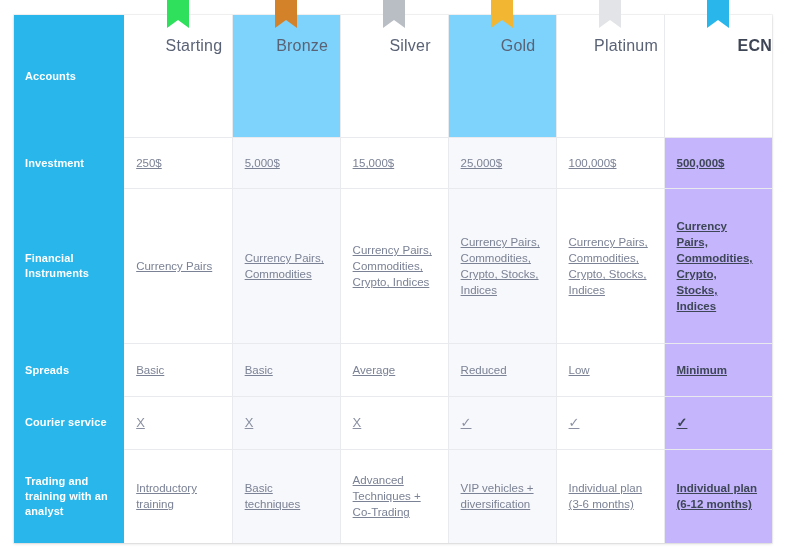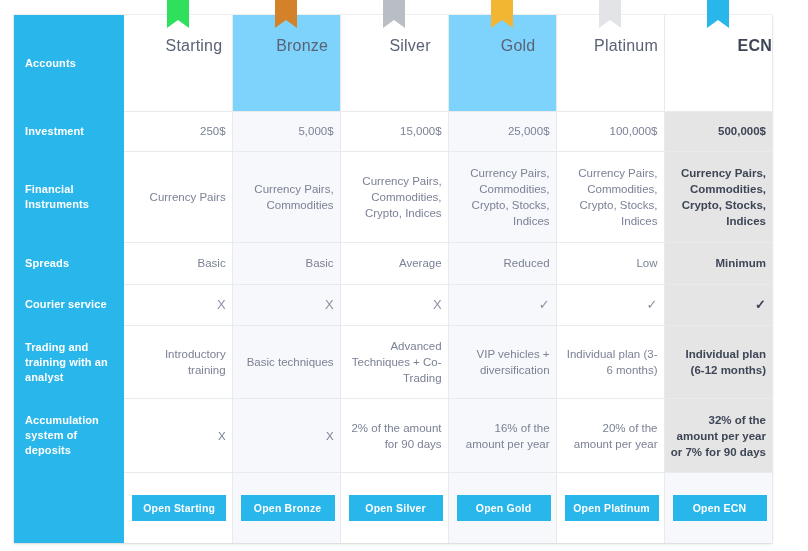--- a/index.html
+++ b/index.html
@@ -69,30 +69,31 @@
     margin-top:7px;
     font-size:16px;
     color:#5a6275;
     letter-spacing:.2px;
     padding-left:32px;
   }
   .plan-name.bold{font-weight:bold;color:#3e4656;}
 
   
   .cell{
-    text-align:right;
+    text-align:left;
     border-left:1px solid #e8eaee;
     border-top:1px solid #e8eaee;
     font-size:11.5px;
     color:#7b8295;
     line-height:16px;
-    padding:6px 6px;
+    padding:6px 12px;
+    text-decoration:underline;
   }
   .cell.alt{background:#f7f8fb;}
-  .cell.hl{background:#e5e5e5;color:#3e4656;font-weight:bold;}
+  .cell.hl{background:#c4b5fd;color:#3e4656;font-weight:bold;}
   .cell.firstcol{border-left:0;}
   .mark{font-size:13px;color:#8a90a2;}
 
   
   .btn-cell{
     text-align:center;
     border-left:1px solid #e8eaee;
     border-top:1px solid #e8eaee;
     background:#ffffff;
     padding:10px 8px;
@@ -249,49 +250,17 @@
         </td>
         <td class="cell firstcol">Introductory training</td>
         <td class="cell alt">Basic techniques</td>
         <td class="cell">Advanced Techniques + Co-Trading</td>
         <td class="cell alt">VIP vehicles + diversification</td>
         <td class="cell">Individual plan (3-6 months)</td>
         <td class="cell hl">Individual plan (6-12 months)</td>
       </tr>
 
 
-      <tr style="height:66px;">
-        <td class="side-cell">
-          <span>Accumulation system of deposits</span>
-        </td>
-        <td class="cell firstcol">X</td>
-        <td class="cell alt">X</td>
-        <td class="cell">2% of the amount for 90 days</td>
-        <td class="cell alt">16% of the amount per year</td>
-        <td class="cell">20% of the amount per year</td>
-        <td class="cell hl">32% of the amount per year or 7% for 90 days</td>
-      </tr>
-
-      <tr style="height:63px;">
-        <td class="side-spacer"></td>
-        <td class="btn-cell firstcol">
-          <button class="open-btn">Open Starting</button>
-        </td>
-        <td class="btn-cell alt">
-          <button class="open-btn">Open Bronze</button>
-        </td>
-        <td class="btn-cell">
-          <button class="open-btn">Open Silver</button>
-        </td>
-        <td class="btn-cell alt">
-          <button class="open-btn">Open Gold</button>
-        </td>
-        <td class="btn-cell">
-          <button class="open-btn">Open Platinum</button>
-        </td>
-        <td class="btn-cell hl">
-          <button class="open-btn bold">Open ECN</button>
-        </td>
-      </tr>
+
 
     </tbody>
   </table>
 </div>
 
 </body></html>

